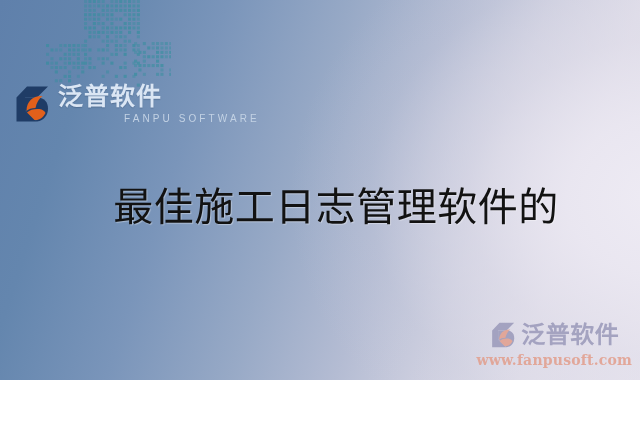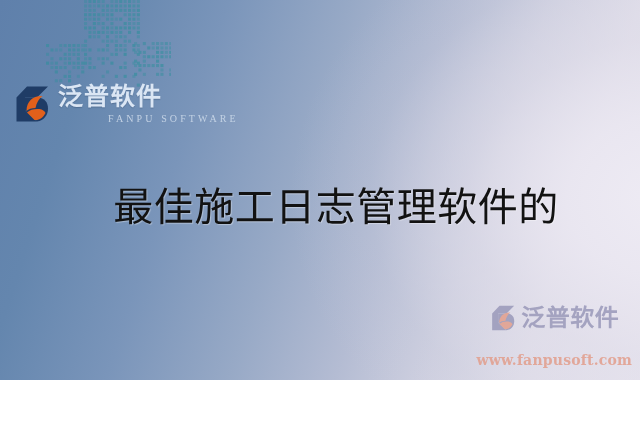--- a/index.html
+++ b/index.html
@@ -58,27 +58,27 @@
   .logo-cn {
     font-family: "DejaVu Sans", "Liberation Sans", sans-serif;
     font-size: 25px;
     font-weight: 700;
     color: #dbe6f4;
     letter-spacing: 1px;
     white-space: nowrap;
     text-shadow: 0 1px 1px rgba(30,52,84,0.28);
   }
   .logo-en {
-    font-family: Liberation Serif, serif;
+    font-family: Liberation Sans, sans-serif;
     font-size: 10px;
     font-weight: 400;
     color: #c3d2e4;
     letter-spacing: 3.1px;
     margin-top: 5px;
-    margin-left: 2px;
+    margin-left: 18px;
     white-space: nowrap;
     padding-left: 48px;
   }
 
   
   .headline {
     position: absolute;
     left: 16px;
     top: 183px;
     width: 640px;
@@ -113,21 +113,21 @@
     letter-spacing: 0.5px;
     white-space: nowrap;
     line-height: 1;
   }
   .wm-url {
     font-family: "DejaVu Serif", "Liberation Serif", serif;
     font-size: 14px;
     font-weight: 700;
     color: #e2a08f;
     letter-spacing: 0.2px;
-    margin-top: 20px;
+    margin-top: 3px;
     white-space: nowrap;
   }
 </style>
 </head>
 <body>
 
 <div id="banner">
 
   <svg class="skyline" viewBox="0 0 135 92" aria-hidden="true">
     <g fill="#2f8f9c" id="sky-dots">

